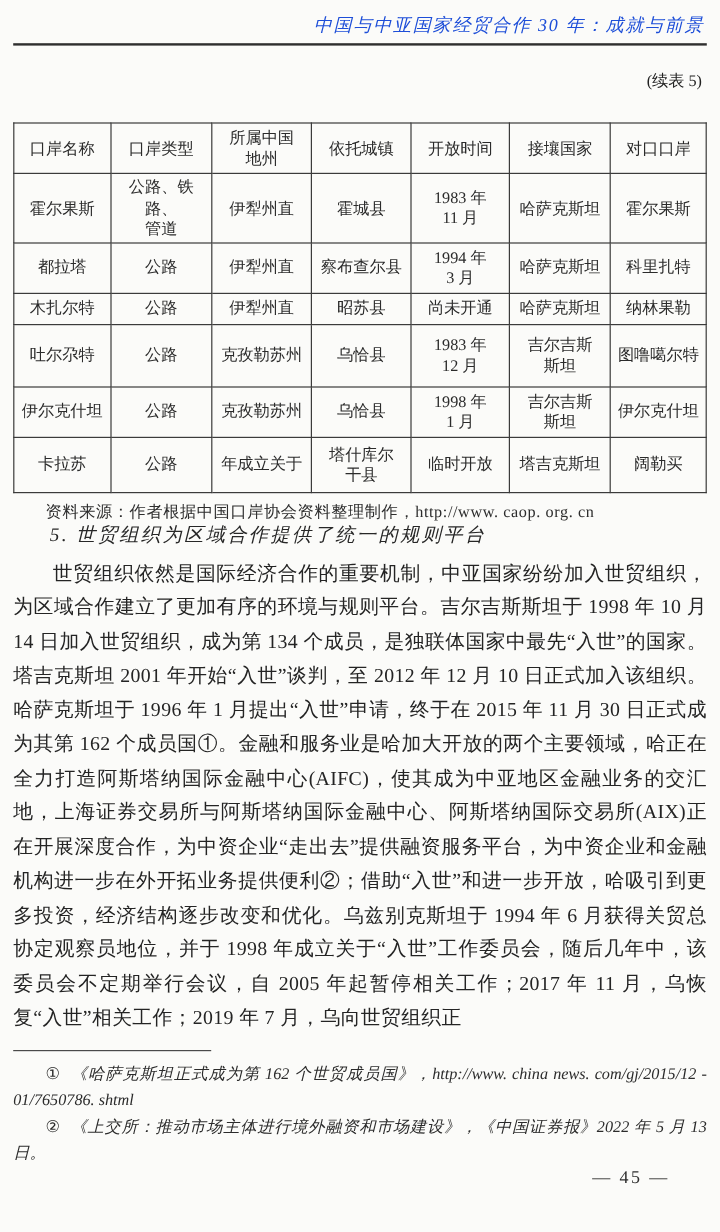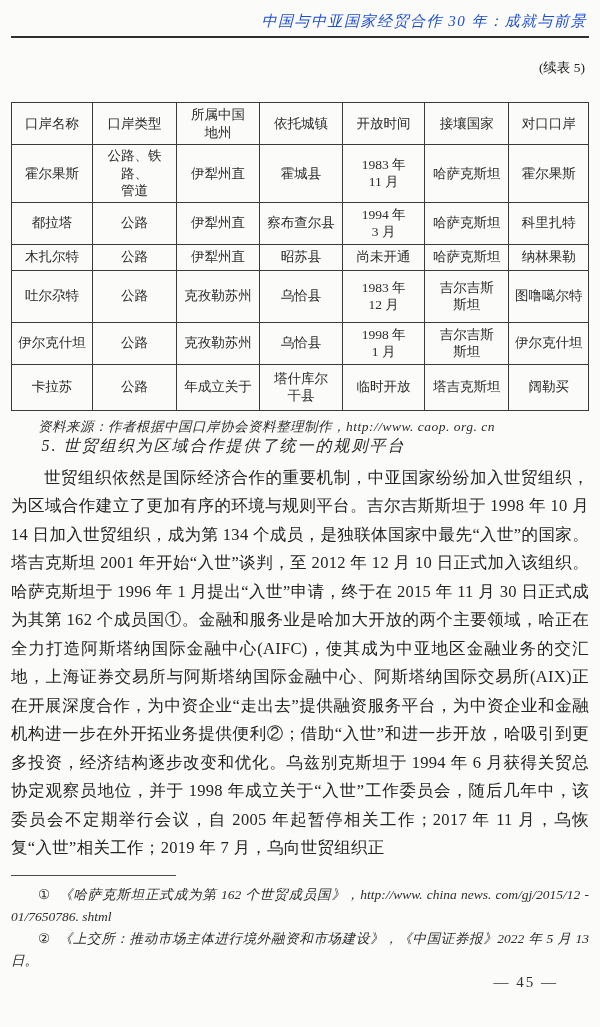--- a/index.html
+++ b/index.html
@@ -57,21 +57,20 @@
   }
   table.ports thead th { height: 42px; }
   table.ports tbody tr:nth-child(1) td { height: 50px; }
   table.ports tbody tr:nth-child(2) td { height: 42px; }
   table.ports tbody tr:nth-child(3) td { height: 26px; }
   table.ports tbody tr:nth-child(4) td { height: 52px; }
   table.ports tbody tr:nth-child(5) td { height: 42px; }
   table.ports tbody tr:nth-child(6) td { height: 46px; }
   
   .source-note {
-    font-style: italic;
     font-size: 13.5px;
     margin-top: 7px;
     text-indent: 2em;
     color: #2d2d2d;
     letter-spacing: 0.5px;
   }
   
   .sec-heading {
     font-style: italic;
     font-size: 16px;

